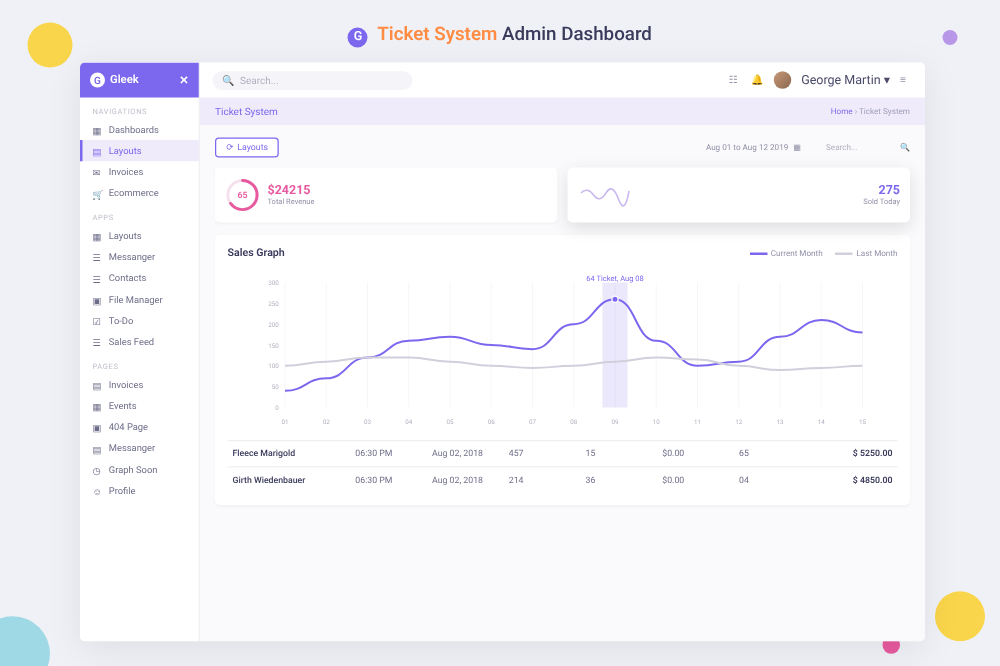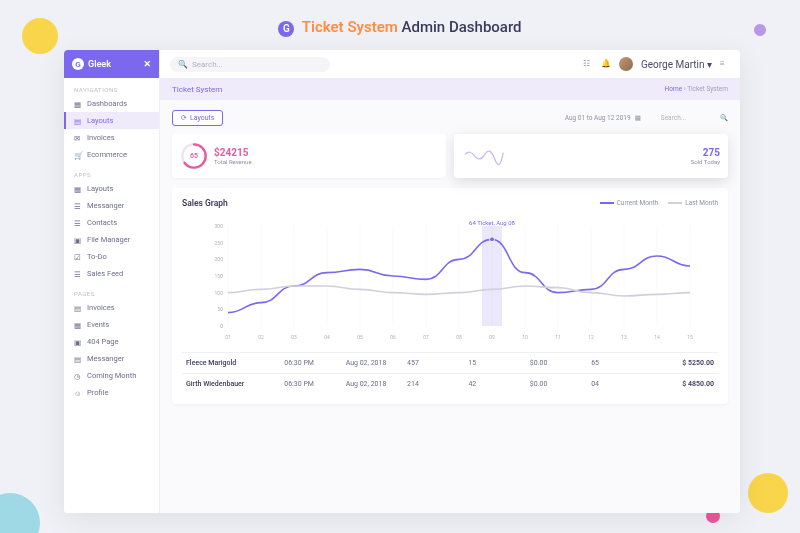--- a/index.html
+++ b/index.html
@@ -151,21 +151,21 @@
     <div class="nav-item">
         <span class="nav-icon">▣</span>
         <span>404 Page</span>
       </div>
     <div class="nav-item">
         <span class="nav-icon">▤</span>
         <span>Messanger</span>
       </div>
     <div class="nav-item">
         <span class="nav-icon">◷</span>
-        <span>Coming Month</span>
+        <span>Graph Soon</span>
       </div>
     <div class="nav-item">
         <span class="nav-icon">☺</span>
         <span>Profile</span>
       </div>
   </aside>
 
   <div class="main">
     <div class="topbar">
       <div class="search-box">
@@ -295,21 +295,21 @@
               <div>15</div>
               <div>$0.00</div>
               <div>65</div>
               <div class="amt">$ 5250.00</div>
             </div>
             <div class="row">
               <div class="name">Girth Wiedenbauer</div>
               <div>06:30 PM</div>
               <div>Aug 02, 2018</div>
               <div>214</div>
-              <div>42</div>
+              <div>36</div>
               <div>$0.00</div>
               <div>04</div>
               <div class="amt">$ 4850.00</div>
             </div>
           </div>
       </div>
 
     </div>
   </div>
 </div>

